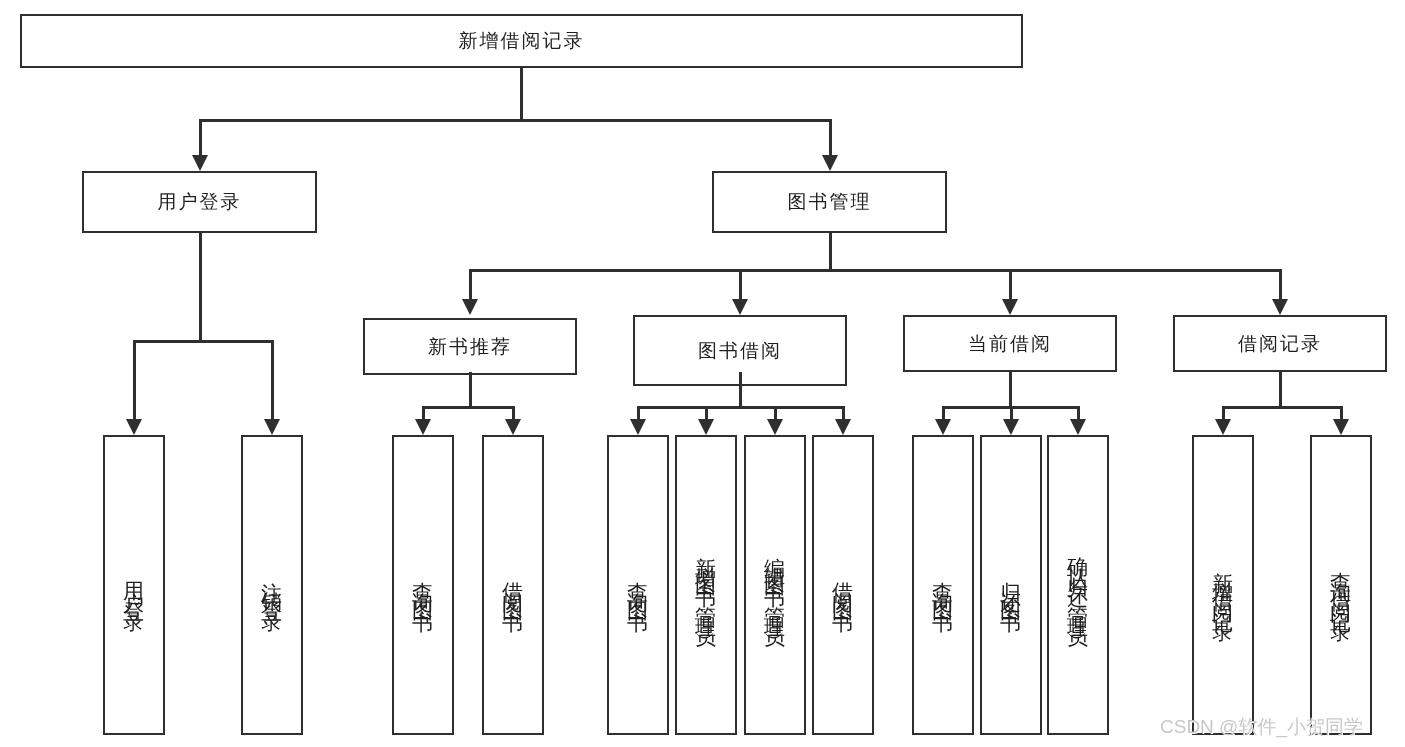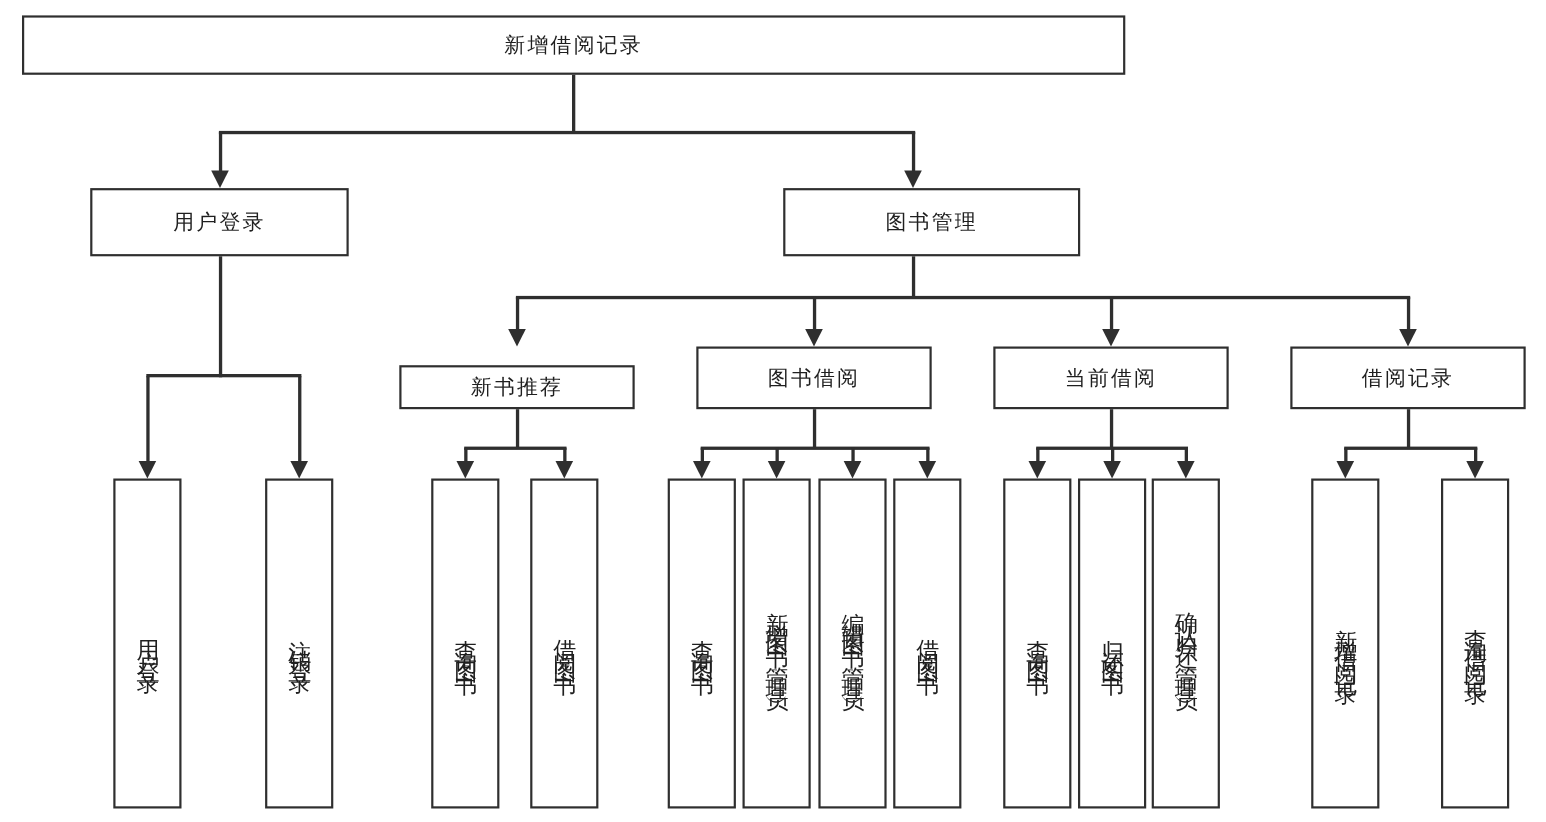--- a/index.html
+++ b/index.html
@@ -43,28 +43,28 @@
 
 <div class="canvas">
 
   <div class="box" style="left:20px;top:14px;width:1003px;height:54px">
     <span class="hlabel">新增借阅记录</span>
   </div>
 
   <div class="box" style="left:82px;top:171px;width:235px;height:62px">
     <span class="hlabel">用户登录</span>
   </div>
-  <div class="box" style="left:712px;top:171px;width:270px;height:62px">
+  <div class="box" style="left:712px;top:171px;width:235px;height:62px">
     <span class="hlabel">图书管理</span>
   </div>
 
-  <div class="box" style="left:363px;top:332px;width:214px;height:40px">
+  <div class="box" style="left:363px;top:318px;width:214px;height:57px">
     <span class="hlabel">新书推荐</span>
   </div>
-  <div class="box" style="left:633px;top:315px;width:214px;height:57px">
+  <div class="box" style="left:633px;top:315px;width:214px;height:71px">
     <span class="hlabel">图书借阅</span>
   </div>
   <div class="box" style="left:1173px;top:315px;width:214px;height:57px">
     <span class="hlabel">借阅记录</span>
   </div>
   <div class="box" style="left:903px;top:315px;width:214px;height:57px">
     <span class="hlabel">当前借阅</span>
   </div>
 
   <div class="box" style="left:103px;top:435px;width:62px;height:300px">
@@ -163,14 +163,15 @@
   <div class="lv" style="left:1076.5px;top:407px;height:13px"></div>
   <div class="arr" style="left:1070px;top:419px"></div>
 
   <div class="lv" style="left:1278.5px;top:372px;height:36px"></div>
   <div class="lh" style="left:1221.5px;top:405.5px;width:121px"></div>
   <div class="lv" style="left:1221.5px;top:407px;height:13px"></div>
   <div class="arr" style="left:1215px;top:419px"></div>
   <div class="lv" style="left:1339.5px;top:407px;height:13px"></div>
   <div class="arr" style="left:1333px;top:419px"></div>
 
+  <div class="watermark">CSDN @软件_小贺同学</div>
 
 </div>
 
 </body></html>

